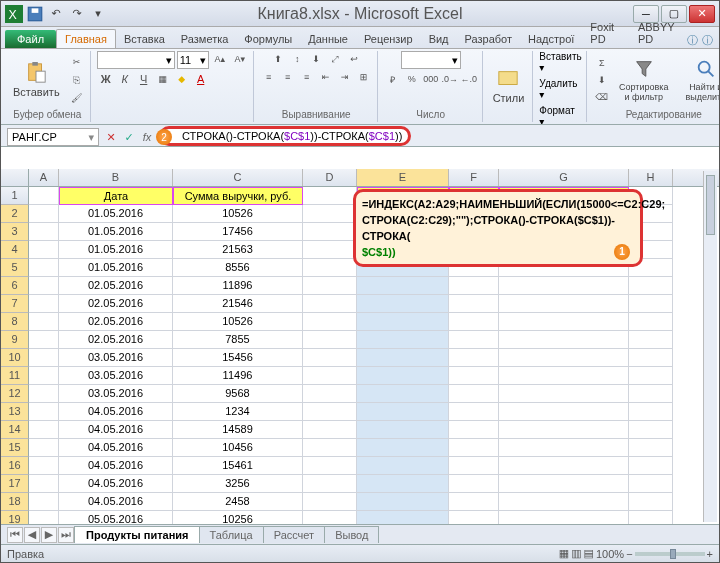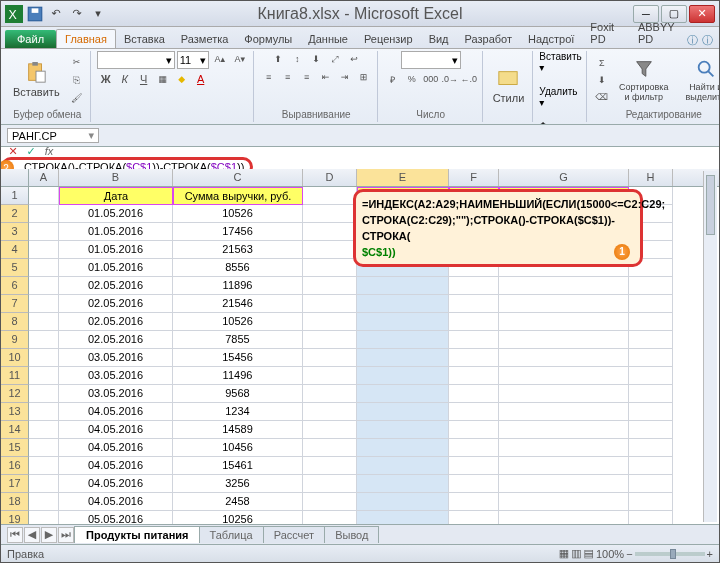--- a/index.html
+++ b/index.html
@@ -26,21 +26,21 @@
 .group { border-right: 1px solid #c0c8d8; padding: 0 4px 2px; display: flex; flex-direction: column; justify-content: space-between; }
 .group-label { text-align: center; color: #666; font-size: 10px; }
 .group-body { display: flex; align-items: center; gap: 4px; flex: 1; }
 .big-btn { display: flex; flex-direction: column; align-items: center; gap: 2px; padding: 2px 4px; color: #444; }
 .big-btn svg { width: 26px; height: 22px; }
 .sbtn { width: 18px; height: 16px; display: flex; align-items: center; justify-content: center; color: #555; font-size: 9px; border: 1px solid transparent; }
 .font-sel { width: 78px; height: 18px; border: 1px solid #aaa; background: #fff; font-size: 10px; padding: 0 2px; display: flex; align-items: center; justify-content: space-between; }
 .size-sel { width: 32px; height: 18px; border: 1px solid #aaa; background: #fff; font-size: 10px; padding: 0 2px; display: flex; align-items: center; justify-content: space-between; }
 
 
-.formula-bar { height: 22px; display: flex; align-items: stretch; border-bottom: 1px solid #9aa; background: #e8edf5; padding-top: 3px; flex-direction: column; }
+.formula-bar { height: 22px; display: flex; align-items: stretch; border-bottom: 1px solid #9aa; background: #e8edf5; padding-top: 3px; }
 .namebox { width: 92px; border: 1px solid #aaa; background: #fff; display: flex; align-items: center; padding: 0 4px; margin-left: 6px; justify-content: space-between; }
 .fx-btns { display: flex; align-items: center; gap: 2px; margin: 0 4px; }
 .fx-btn { width: 16px; height: 16px; display: flex; align-items: center; justify-content: center; color: #666; }
 .formula-input-wrap { flex: 1; position: relative; display: flex; align-items: center; }
 .formula-highlight { position: absolute; left: 0; top: -2px; border: 3px solid #d33; border-radius: 10px; padding: 1px 6px 1px 20px; background: #fff; font-size: 11px; }
 .formula-highlight .badge { position: absolute; left: -6px; top: 0px; width: 16px; height: 16px; background: radial-gradient(#ffa64d,#e67300); border-radius: 50%; color: #fff; font-size: 10px; display: flex; align-items: center; justify-content: center; }
 
 
 .grid-area { position: absolute; top: 168px; left: 0; right: 0; bottom: 24px; overflow: hidden; background: #fff; }
 .colheads { display: flex; height: 18px; background: linear-gradient(#f0f3f8,#dde4ee); border-bottom: 1px solid #9aa; }
@@ -221,21 +221,21 @@
         <svg viewBox="0 0 24 24">
             <rect x="2" y="4" width="20" height="14" fill="#f4dc8b" stroke="#c9a53a"></rect>
           </svg>
         <span>Стили</span>
       </div>
     </div>
     <div class="group-label"></div>
   </div>
 
   <div class="group">
-    <div class="group-body" style="flex-direction:column;gap:13px;align-items:flex-start">
+    <div class="group-body" style="flex-direction:column;gap:5px;align-items:flex-start">
       <span style="font-size:10px">Вставить ▾</span>
       <span style="font-size:10px">Удалить ▾</span>
       <span style="font-size:10px">Формат ▾</span>
     </div>
     <div class="group-label">Ячейки</div>
   </div>
 
   <div class="group" style="border-right:none">
     <div class="group-body">
       <div style="display:flex;flex-direction:column;gap:1px;font-size:10px">

